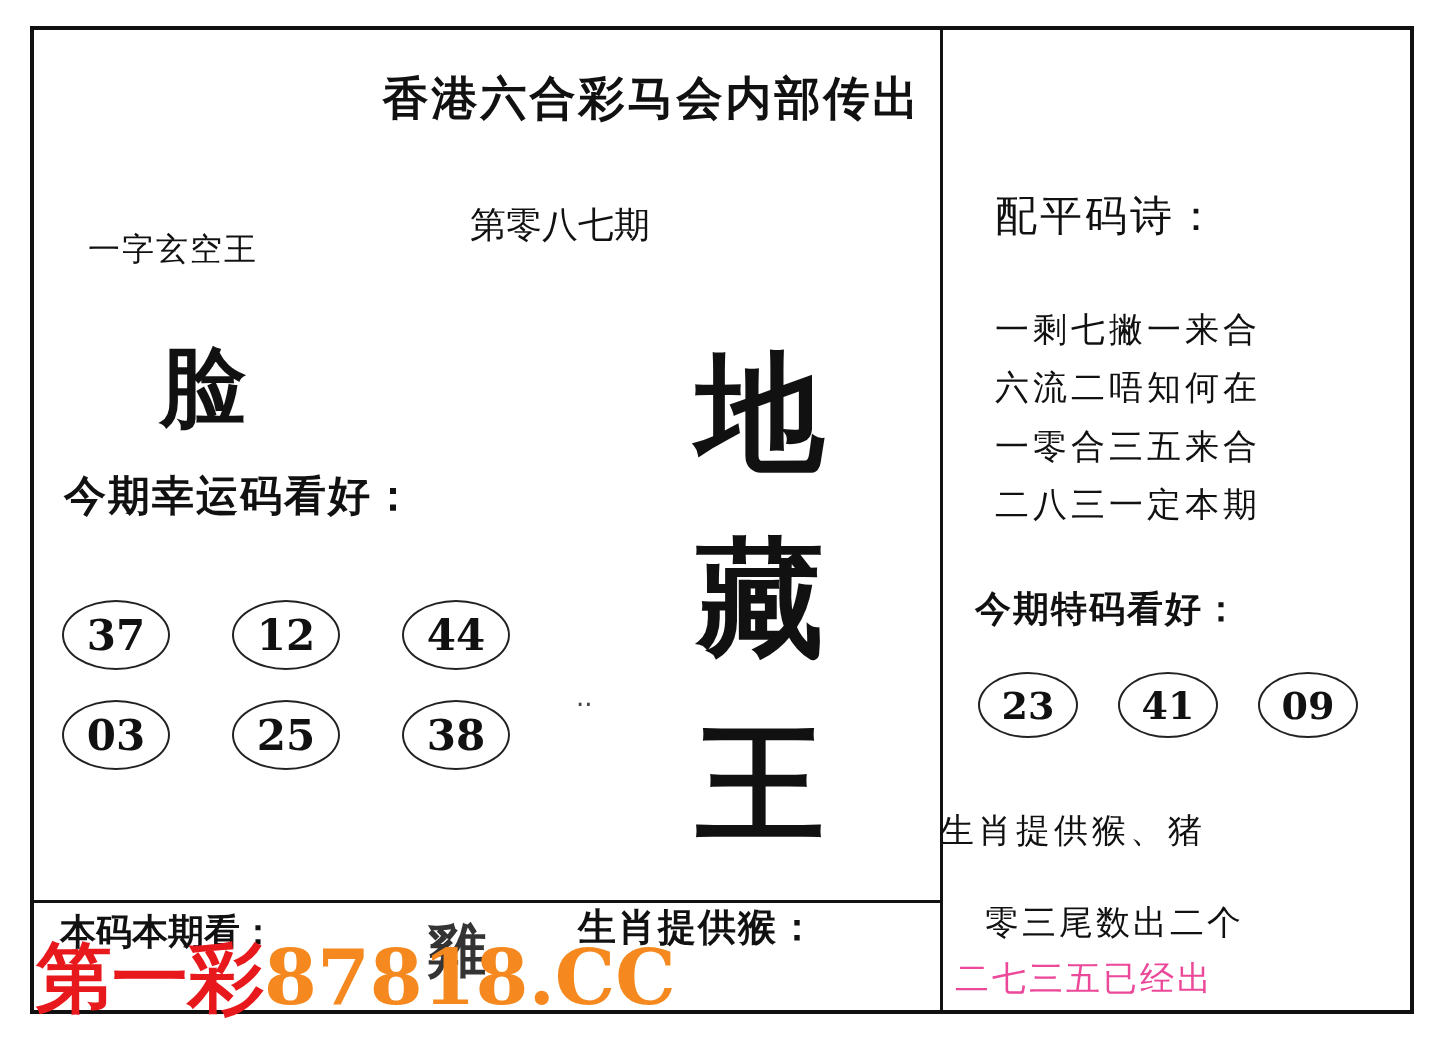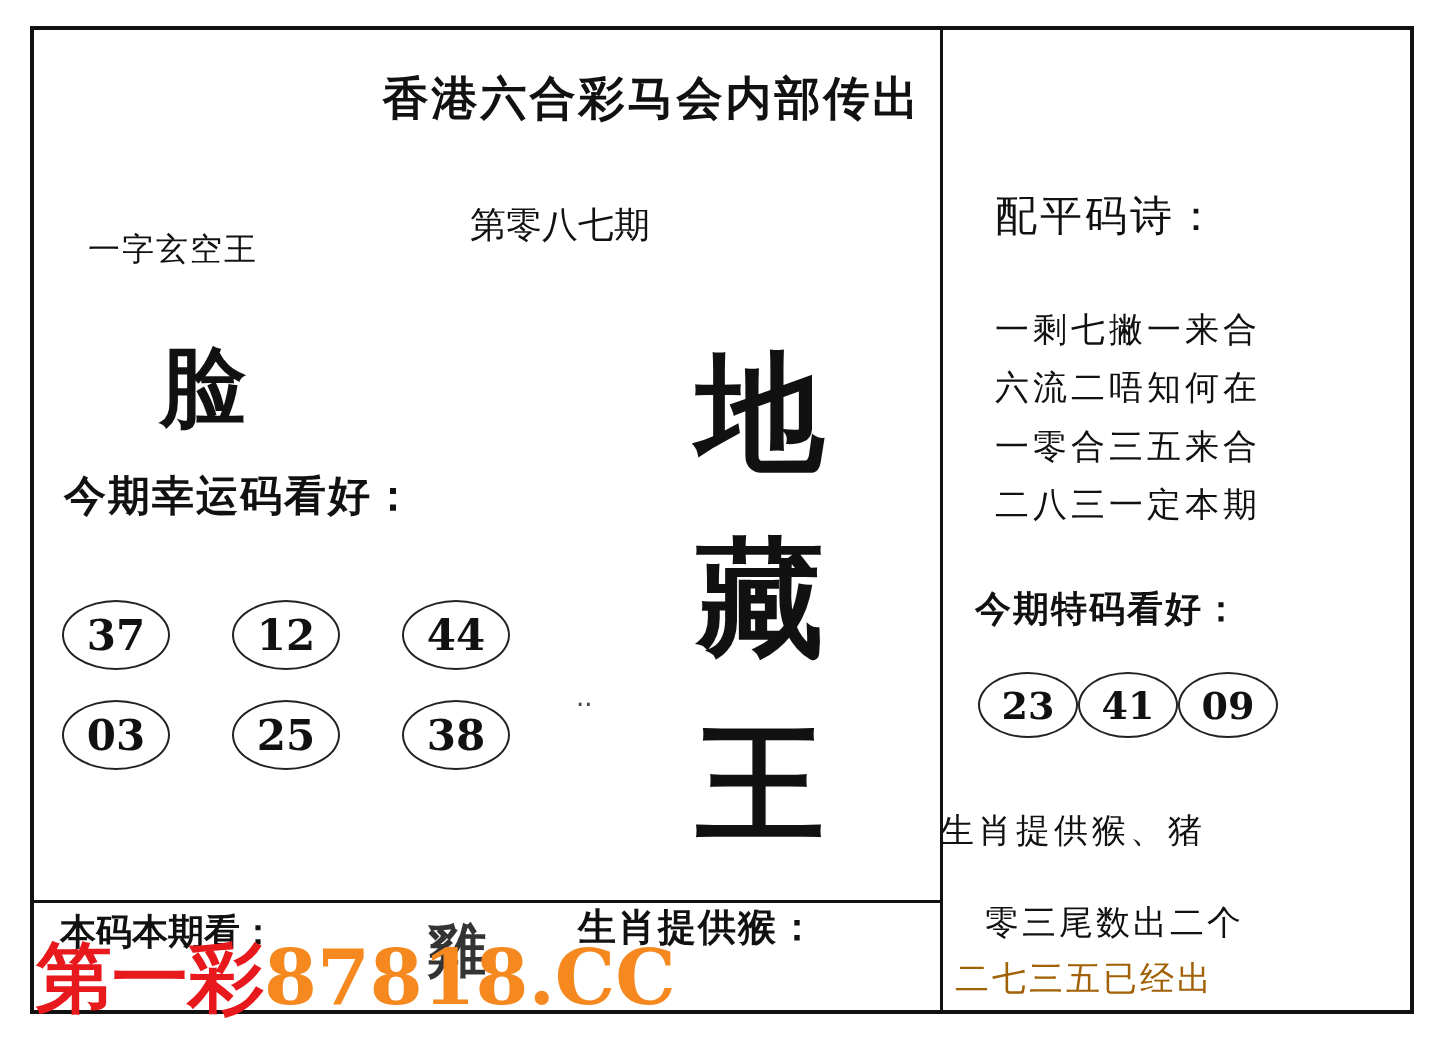--- a/index.html
+++ b/index.html
@@ -168,20 +168,21 @@
     font-weight: bold;
     font-family: "DejaVu Serif", serif;
     color: #111;
     letter-spacing: 2px;
   }
   .special-row {
     position: absolute;
     left: 978px;
     top: 672px;
     display: flex;
+    gap: 40px;
   }
   .special-row .ball {
     width: 96px;
     height: 62px;
     font-size: 38px;
   }
   .zodiac-line {
     position: absolute;
     left: 940px;
     top: 808px;
@@ -198,21 +199,21 @@
     font-family: "DejaVu Serif", serif;
     color: #111;
     letter-spacing: 3px;
   }
   .tail-line-2 {
     position: absolute;
     left: 955px;
     top: 956px;
     font-size: 34px;
     font-family: "DejaVu Serif", serif;
-    color: #a16207;
+    color: #ec4899;
     letter-spacing: 3px;
   }
 
   
   .bottom-left-text {
     position: absolute;
     left: 60px;
     top: 908px;
     font-size: 36px;
     font-weight: bold;

